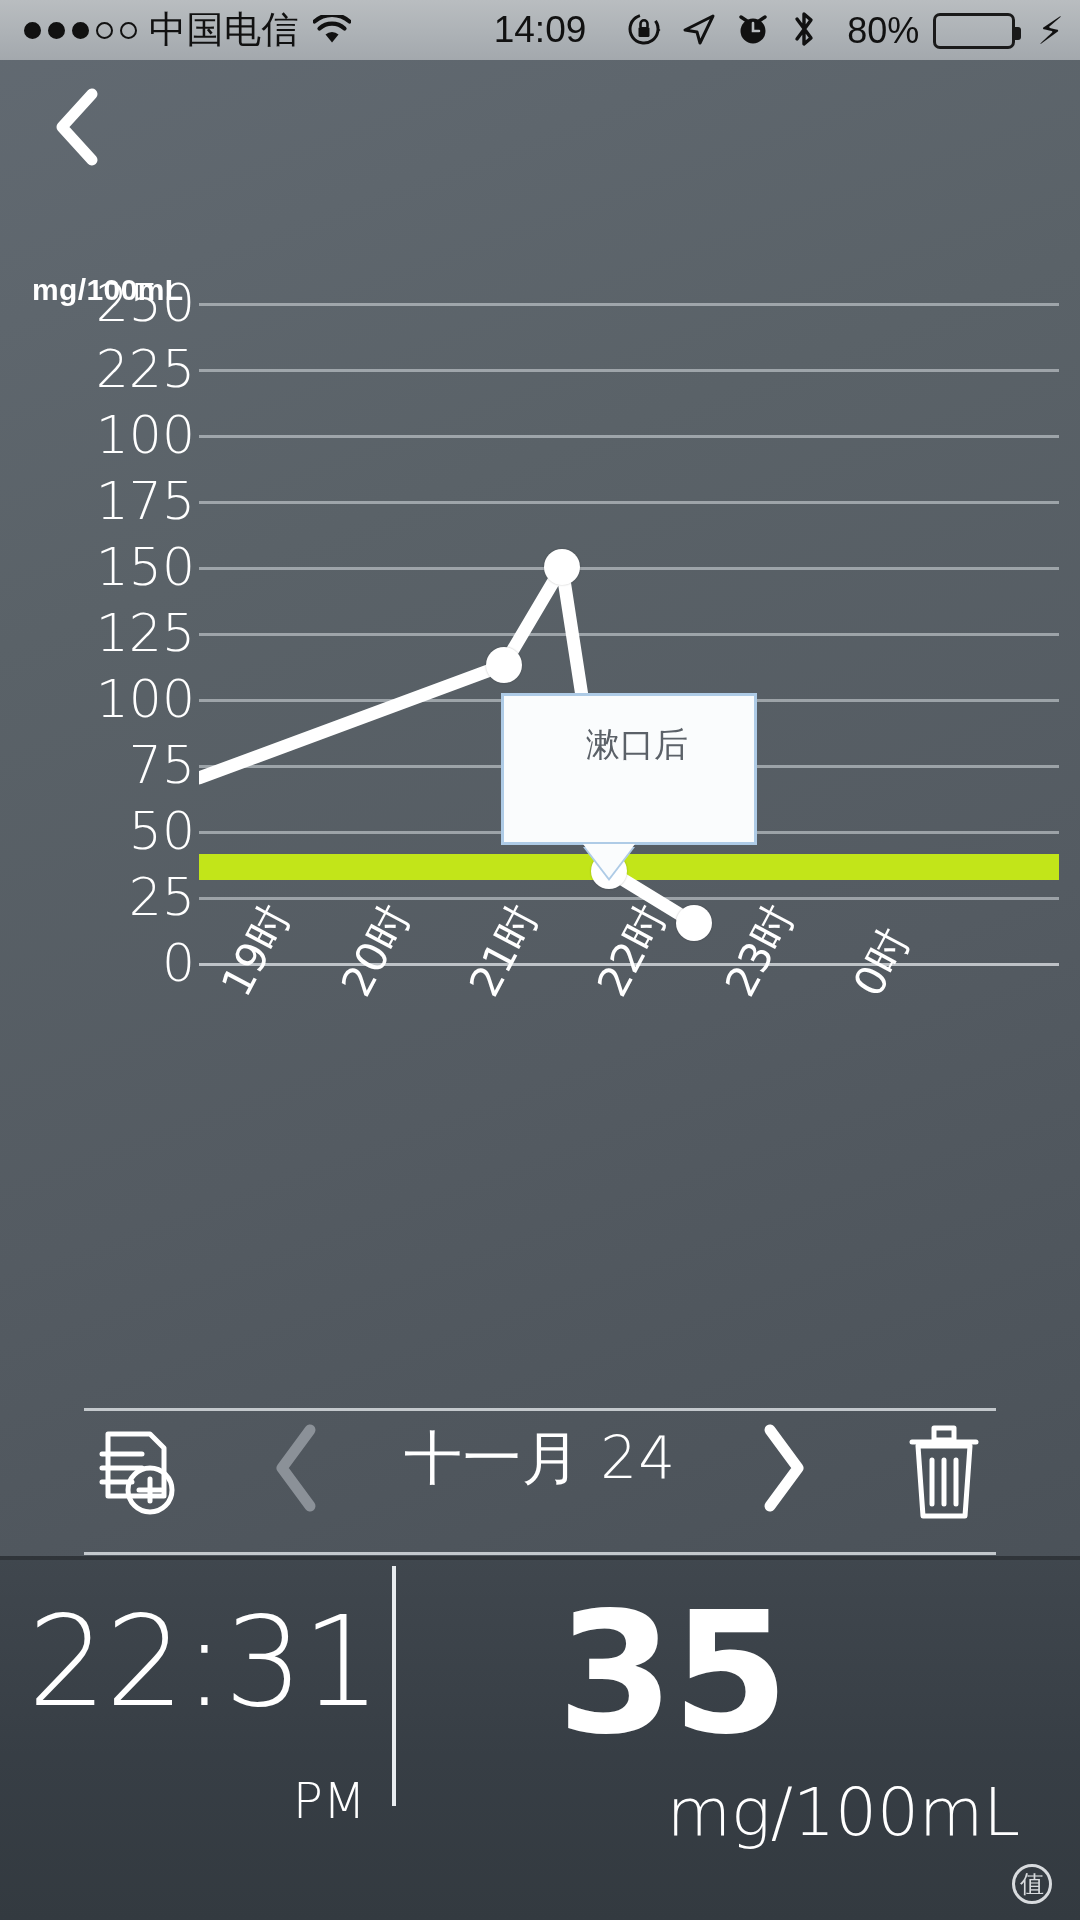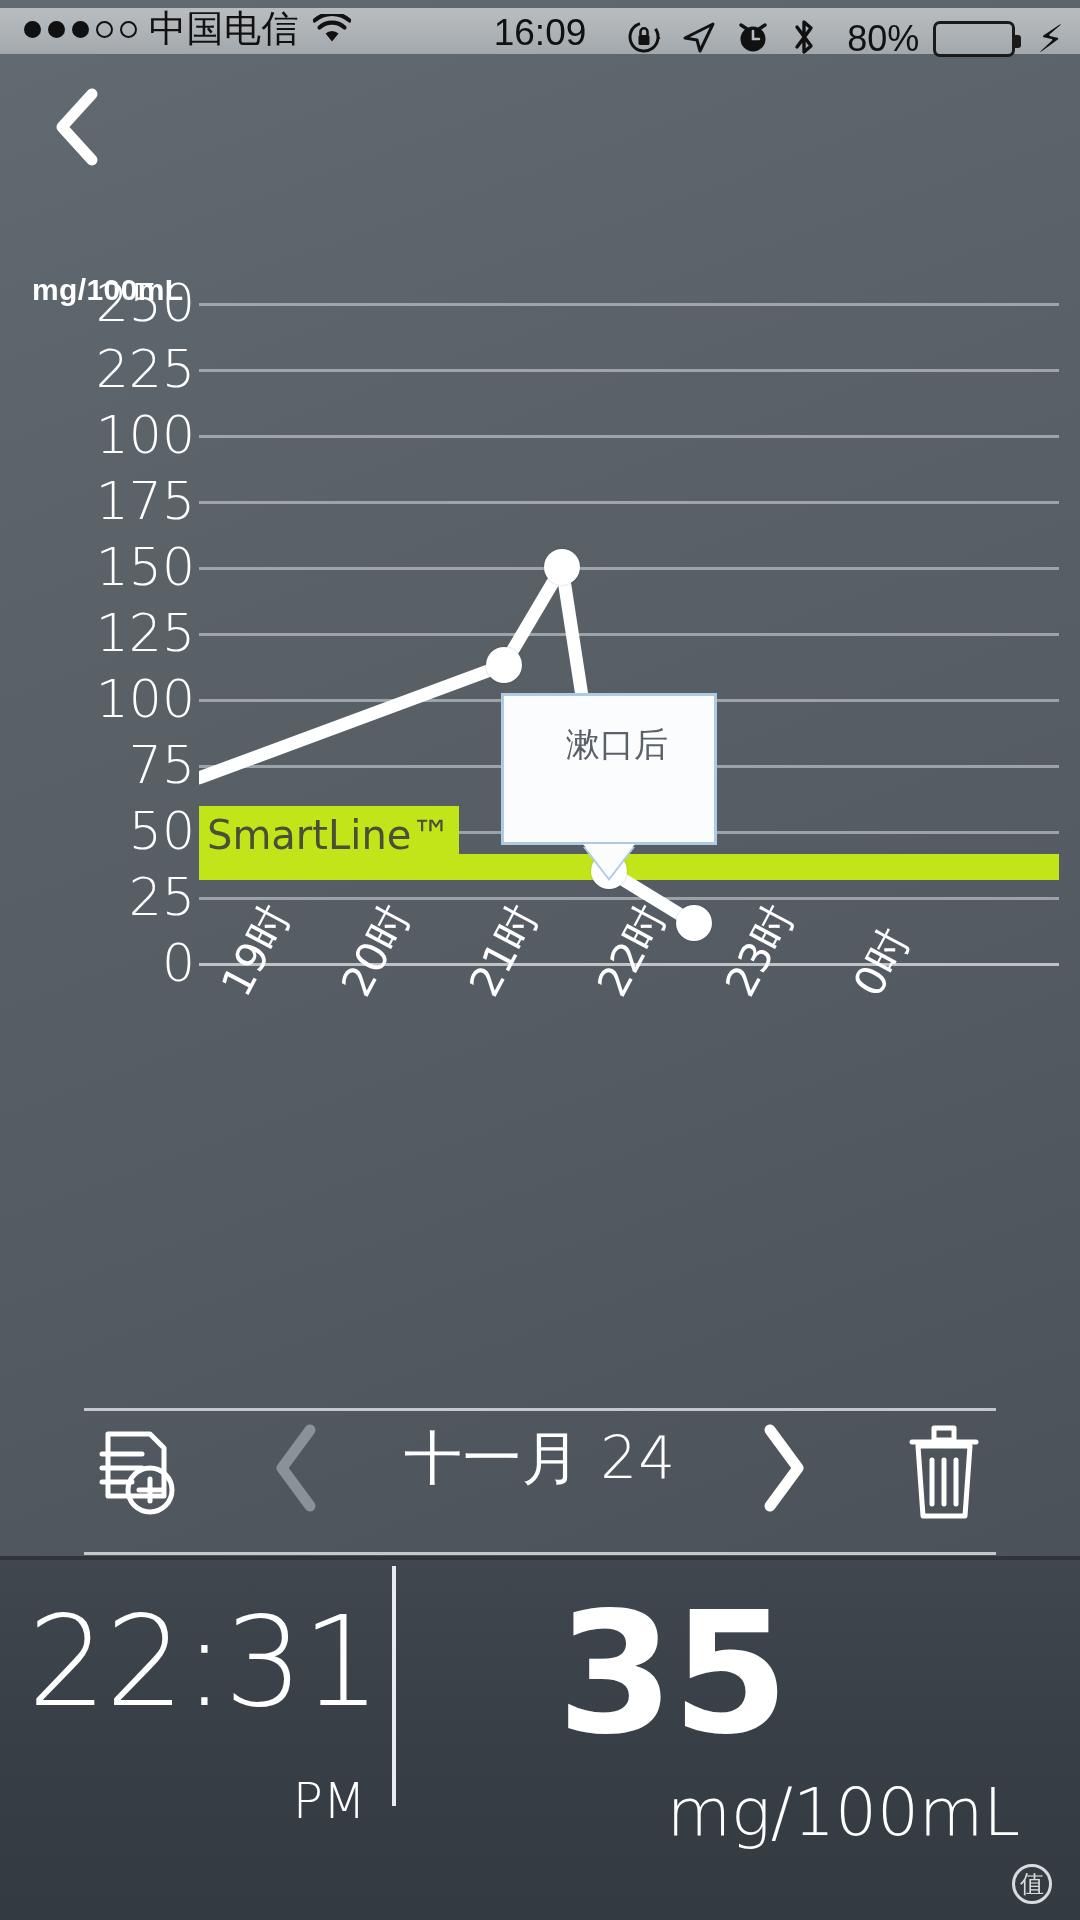--- a/index.html
+++ b/index.html
@@ -5,23 +5,23 @@
   html,body{margin:0;padding:0;}
   body{
     width:1080px;height:1920px;overflow:hidden;
     font-family:"Liberation Sans","DejaVu Sans",sans-serif;
     background:#4e555d;
   }
   .phone{position:relative;width:1080px;height:1920px;overflow:hidden;
     background:linear-gradient(160deg,#626a72 0%,#5a6268 28%,#545b62 55%,#4c535a 80%,#464d54 100%);}
 
   
-  .statusbar{position:absolute;left:0;top:8px;width:1080px;height:46px;
+  .statusbar{position:absolute;left:0;top:0;width:1080px;height:60px;
     background:linear-gradient(180deg,#b9bdc0 0%,#adb2b6 55%,#a3a8ad 100%);
-    display:flex;align-items:flex-end;color:#000;}
+    display:flex;align-items:center;color:#000;}
   .sb-left{display:flex;align-items:center;margin-left:24px;}
   .dots{display:flex;align-items:center;gap:7px;margin-right:12px;}
   .dot{width:17px;height:17px;border-radius:50%;border:2.5px solid #111;box-sizing:border-box;}
   .dot.fill{background:#111;}
   .carrier{font-size:37px;font-weight:500;letter-spacing:.5px;color:#111;
     font-family:"DejaVu Sans","Liberation Sans",sans-serif;}
   .wifi{margin-left:14px;position:relative;width:38px;height:30px;}
   .sb-time{position:absolute;left:0;right:0;text-align:center;font-size:37px;font-weight:500;color:#111;
     letter-spacing:0px;}
   .sb-right{position:absolute;right:16px;top:0;height:62px;display:flex;align-items:center;gap:14px;}
@@ -52,21 +52,21 @@
   .gridline{position:absolute;left:0;width:860px;height:3px;background:rgba(215,220,224,.55);}
   .gridline.axis{background:rgba(225,230,234,.75);}
   .smartband{position:absolute;left:0;width:860px;height:26px;background:#c2e519;}
   .smarttag{position:absolute;left:0;background:#c2e519;color:#4a5038;
     font-size:40px;line-height:1;padding:9px 8px 11px 8px;white-space:nowrap;
     font-family:"DejaVu Sans","Liberation Sans",sans-serif;}
   .series{position:absolute;left:0;top:0;width:860px;height:660px;}
   .pt{position:absolute;width:36px;height:36px;border-radius:50%;background:#fff;
     transform:translate(-50%,-50%);box-shadow:0 0 2px rgba(0,0,0,.25);}
   .tooltip{position:absolute;background:#fafcfd;border:3px solid #aecbe6;
-    width:216px;height:152px;box-sizing:border-box;padding-left:16px;}
+    width:256px;height:152px;box-sizing:border-box;padding-left:16px;}
   .tooltip .tt-text{color:#5b6168;font-size:34px;text-align:center;margin-top:26px;
     font-family:"DejaVu Sans","Liberation Sans",sans-serif;}
   .tt-tail{position:absolute;width:0;height:0;border-left:26px solid transparent;
     border-right:26px solid transparent;border-top:34px solid #fafcfd;
     filter:drop-shadow(0 3px 0 #aecbe6);}
   .xlabels{position:absolute;left:199px;top:718px;width:860px;height:140px;}
   .xlab{position:absolute;color:#fff;font-size:42px;line-height:1;white-space:nowrap;
     transform-origin:left top;transform:rotate(-62deg);
     font-family:"DejaVu Sans","Liberation Sans",sans-serif;}
 
@@ -118,21 +118,21 @@
       </div>
       <span class="carrier">中国电信</span>
       <span class="wifi">
         <svg width="38" height="30" viewBox="0 0 38 30">
           <path d="M19 27.5 L12.5 19.5 A9.5 9.5 0 0 1 25.5 19.5 Z" fill="#111"></path>
           <path d="M6.5 13.5 A18.5 18.5 0 0 1 31.5 13.5" stroke="#111" stroke-width="4.2" fill="none" stroke-linecap="round"></path>
           <path d="M1.5 6.5 A26.5 26.5 0 0 1 36.5 6.5" stroke="#111" stroke-width="4.2" fill="none" stroke-linecap="round"></path>
         </svg>
       </span>
     </div>
-    <div class="sb-time">16:09</div>
+    <div class="sb-time">14:09</div>
     <div class="sb-right">
       <span>
         <svg width="40" height="40" viewBox="0 0 40 40">
           <circle cx="19" cy="20" r="14" stroke="#111" stroke-width="3" fill="none" stroke-dasharray="70 18" transform="rotate(-35 19 20)"></circle>
           <rect x="13.5" y="18" width="11" height="10" rx="1.5" fill="#111"></rect>
           <path d="M15.5 18 v-3.2 a3.5 3.5 0 0 1 7 0 V18" stroke="#111" stroke-width="2.6" fill="none"></path>
           <path d="M32 18 l3.5 3 l-3.5 3 z" fill="#111"></path>
         </svg>
       </span>
       <span>
@@ -193,21 +193,20 @@
       <div class="gridline" style="top:198px"></div>
       <div class="gridline" style="top:264px"></div>
       <div class="gridline" style="top:330px"></div>
       <div class="gridline" style="top:396px"></div>
       <div class="gridline" style="top:462px"></div>
       <div class="gridline" style="top:528px"></div>
       <div class="gridline" style="top:594px"></div>
       <div class="gridline axis" style="top:660px"></div>
 
       <div class="smartband" style="top:551px"></div>
-      <div class="smarttag" style="top:503px">SmartLine™</div>
 
       <svg class="series" viewBox="0 0 860 660" preserveAspectRatio="none">
         <polyline points="0,475 305,362 363,264 410,568 495,620" fill="none" stroke="#ffffff" stroke-width="13" stroke-linejoin="round" stroke-linecap="round"></polyline>
       </svg>
 
       <div class="pt" style="left:305px;top:362px"></div>
       <div class="pt" style="left:363px;top:264px"></div>
       <div class="pt" style="left:410px;top:568px"></div>
       <div class="pt" style="left:495px;top:620px"></div>
 

